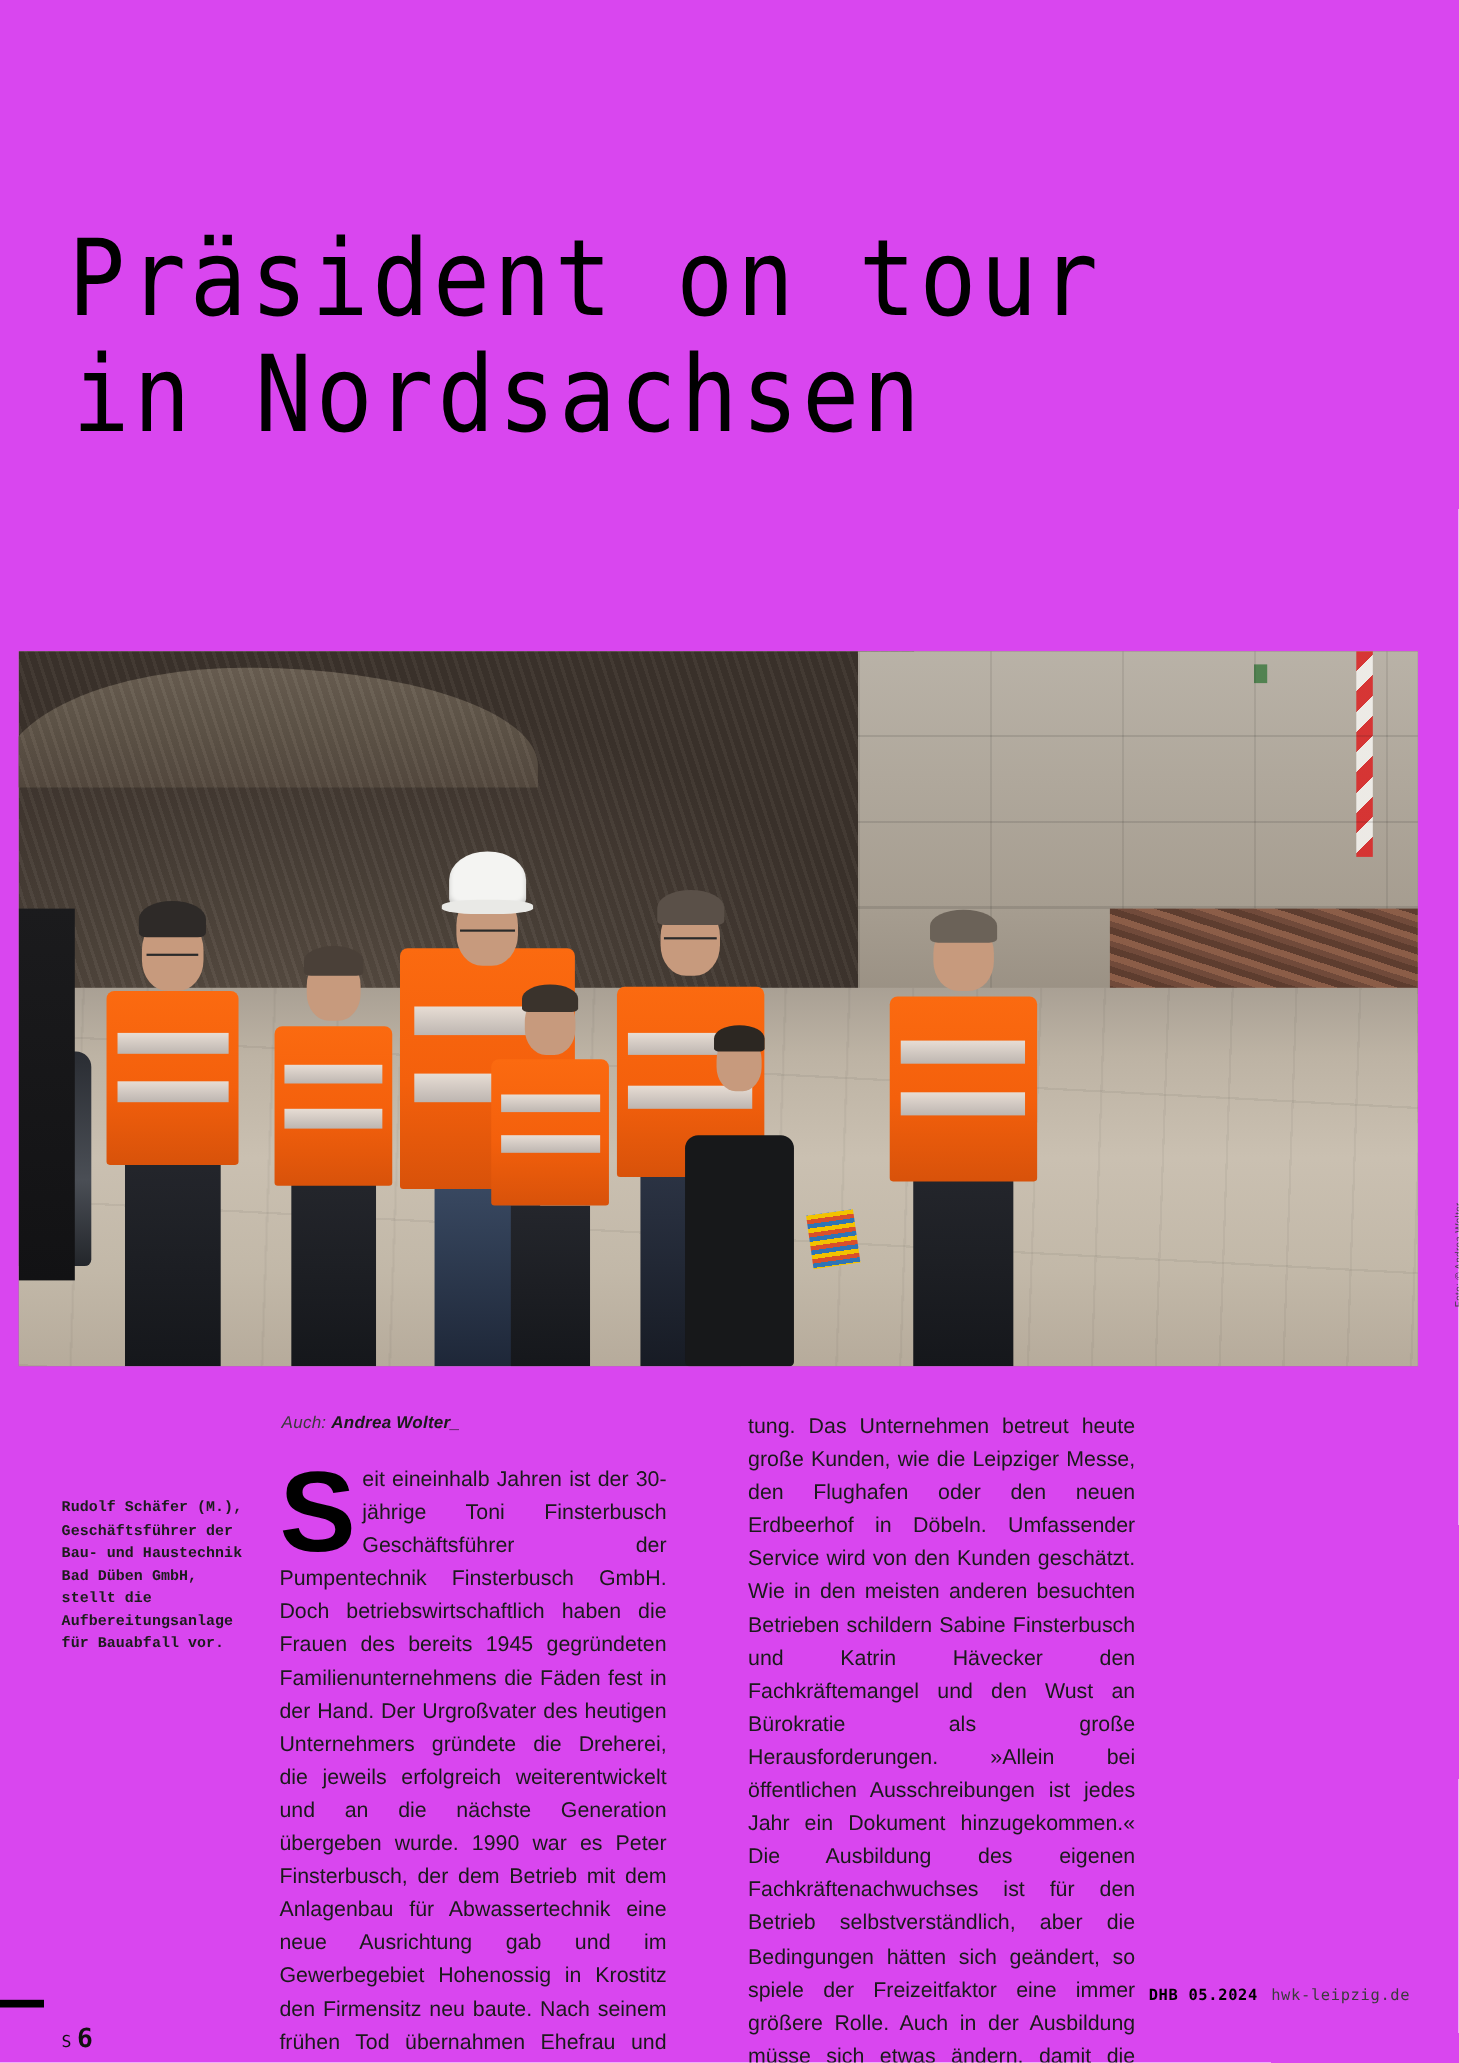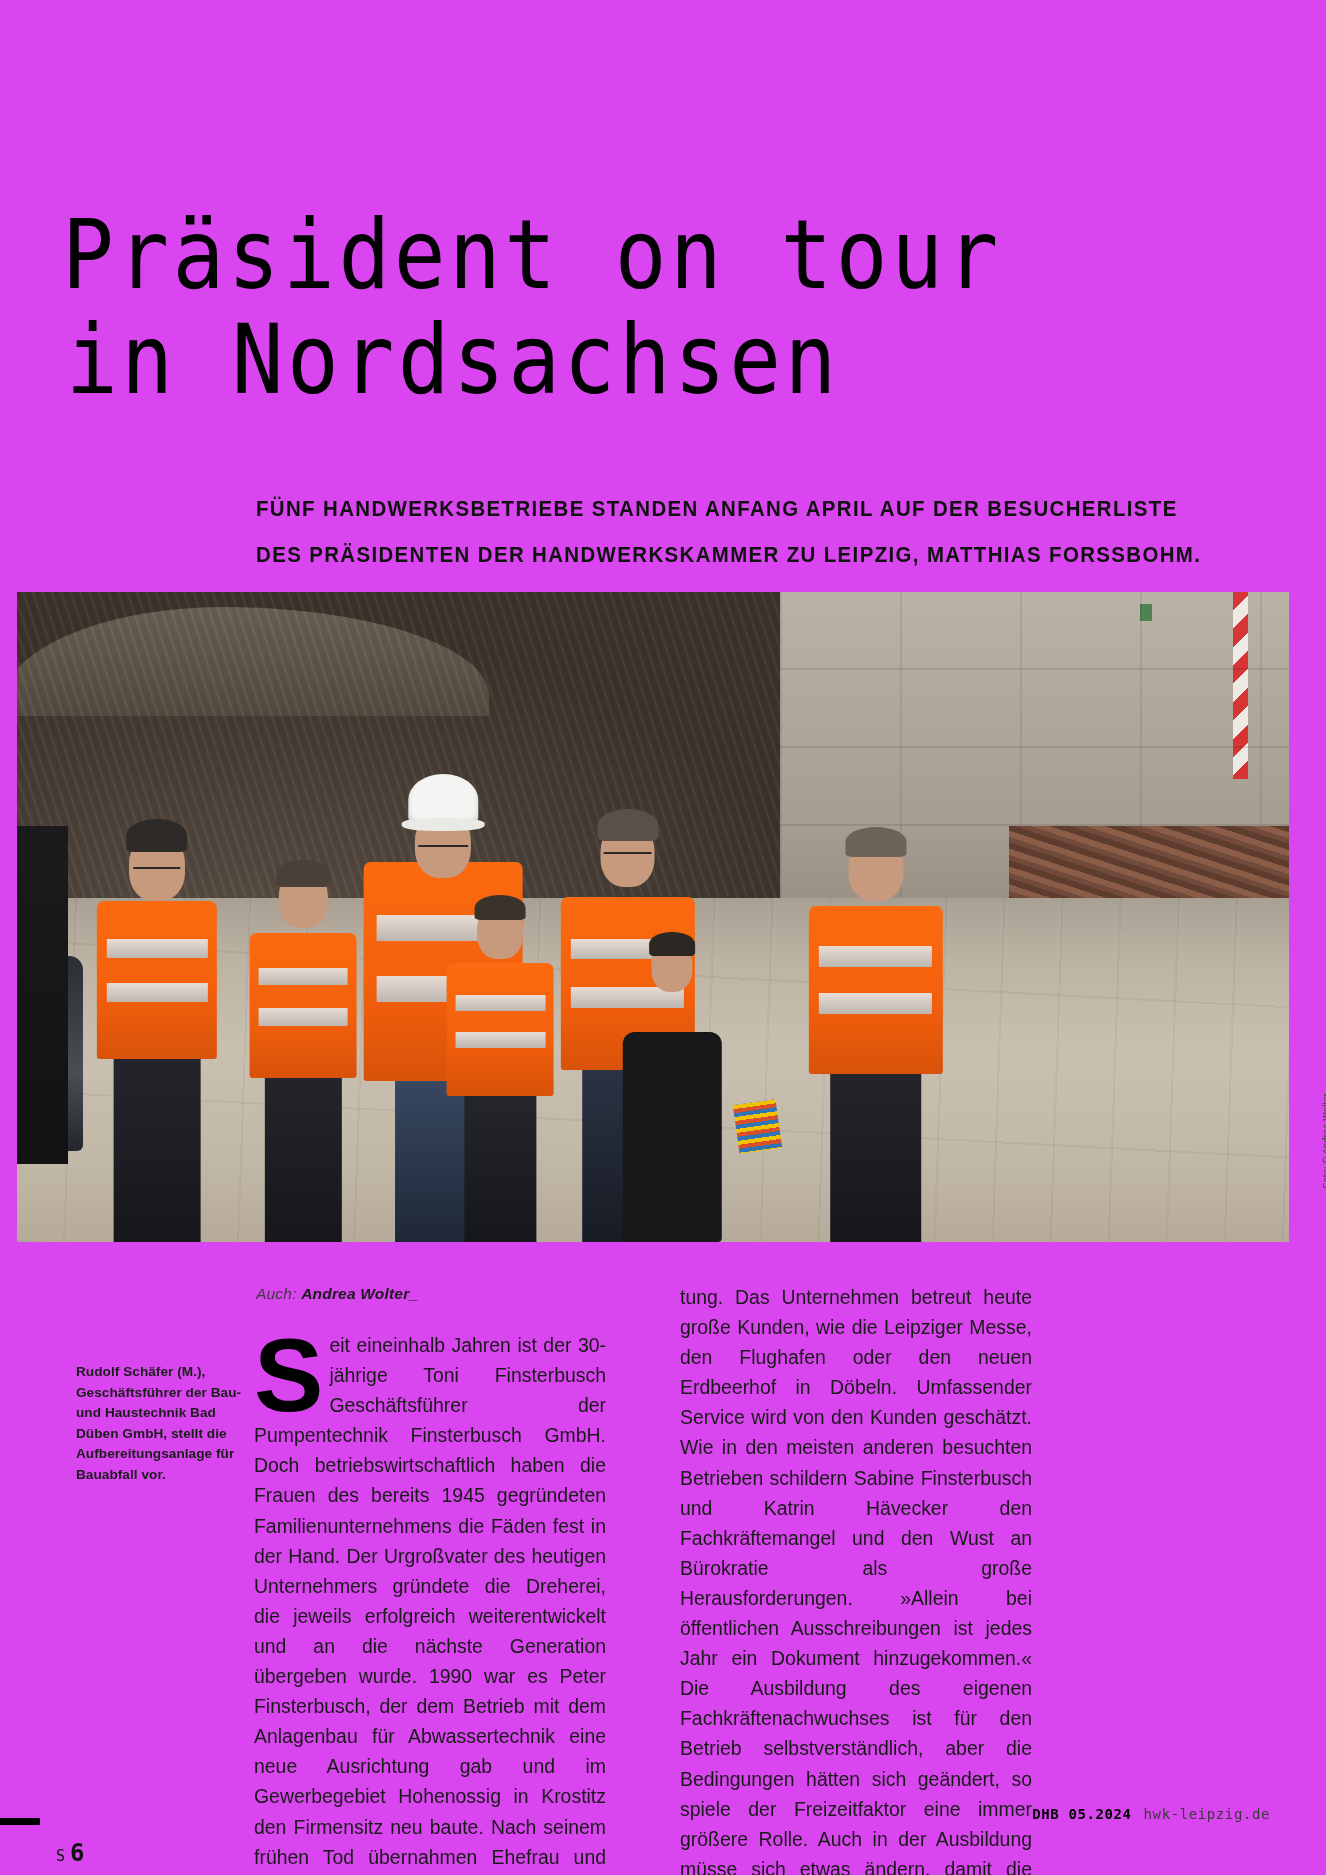--- a/index.html
+++ b/index.html
@@ -198,27 +198,26 @@
     font-style:italic;
     color:#3b3b3b;
     letter-spacing:.2px;
   }
   .byline b{ font-weight:bold; color:#1b1b1b; }
 
   .caption{
     position:absolute;
     left:56px; top:1362px;
     width:178px;
-    font-family:Liberation Sans, sans-serif;
+    font-family:Liberation Mono, monospace;
     font-size:13.6px;
     line-height:20.5px;
     font-weight:bold;
     color:#1c1c1c;
     letter-spacing:.05px;
-    margin-left:20px;
   }
 
   .col{
     position:absolute;
     top:1330px;
     font-family:"Liberation Sans Narrow","Liberation Sans", sans-serif;
     font-size:19.4px;
     line-height:30.1px;
     color:#1a1a1a;
     text-align:justify;
@@ -256,43 +255,39 @@
     margin-top:39px;
   }
   .folio .num{
     font-size:24px;
     font-weight:bold;
     letter-spacing:0;
     margin-left:4px;
   }
   .footer-right{
     position:absolute;
-    right:56px; top:1806px;
+    right:44px; top:1806px;
     font-family:"DejaVu Sans Mono", monospace;
     font-size:14px;
     letter-spacing:.6px;
     white-space:nowrap;
   }
   .footer-right .issue{ font-weight:bold; color:#000; }
   .footer-right .site{ color:#3b3b3b; margin-left:12px; }
 </style>
 </head>
 <body>
 
 <div class="page">
 
   <div class="headline">
     <div class="headline-line l1">Präsident on tour</div>
     <div class="headline-line l2">in Nordsachsen</div>
   </div>
 
-  <div class="deck">
-    <div class="deck-line">FÜNF HANDWERKSBETRIEBE STANDEN ANFANG APRIL AUF DER BESUCHERLISTE</div>
-    <div class="deck-line">DES PRÄSIDENTEN DER HANDWERKSKAMMER ZU LEIPZIG, MATTHIAS FORSSBOHM.</div>
-  </div>
 
   <div class="photo-wrap">
     <div class="photo">
       <div class="mound">
         <div class="mound-crest"></div>
       </div>
       <div class="wall">
         <div class="green-mark"></div>
         <div class="wall-stripe"></div>
       </div>

